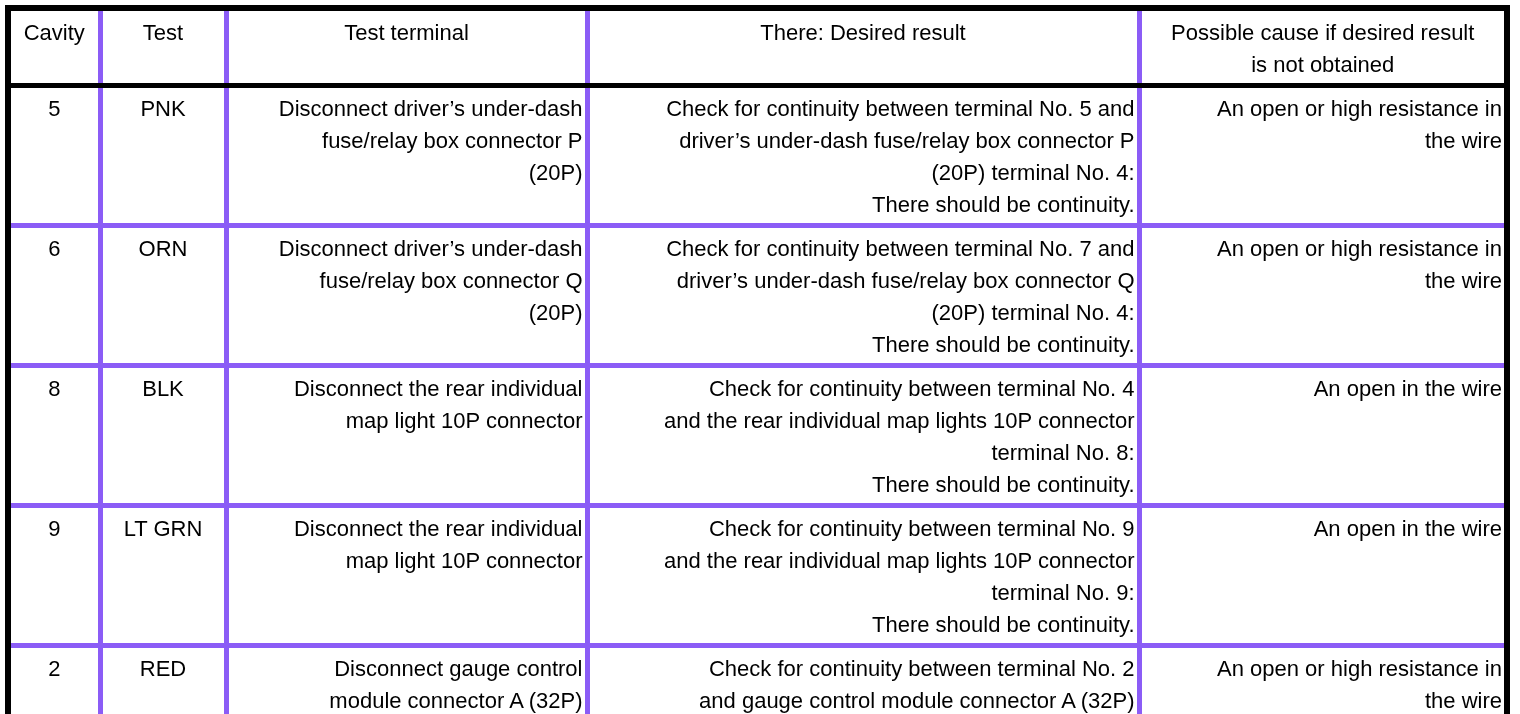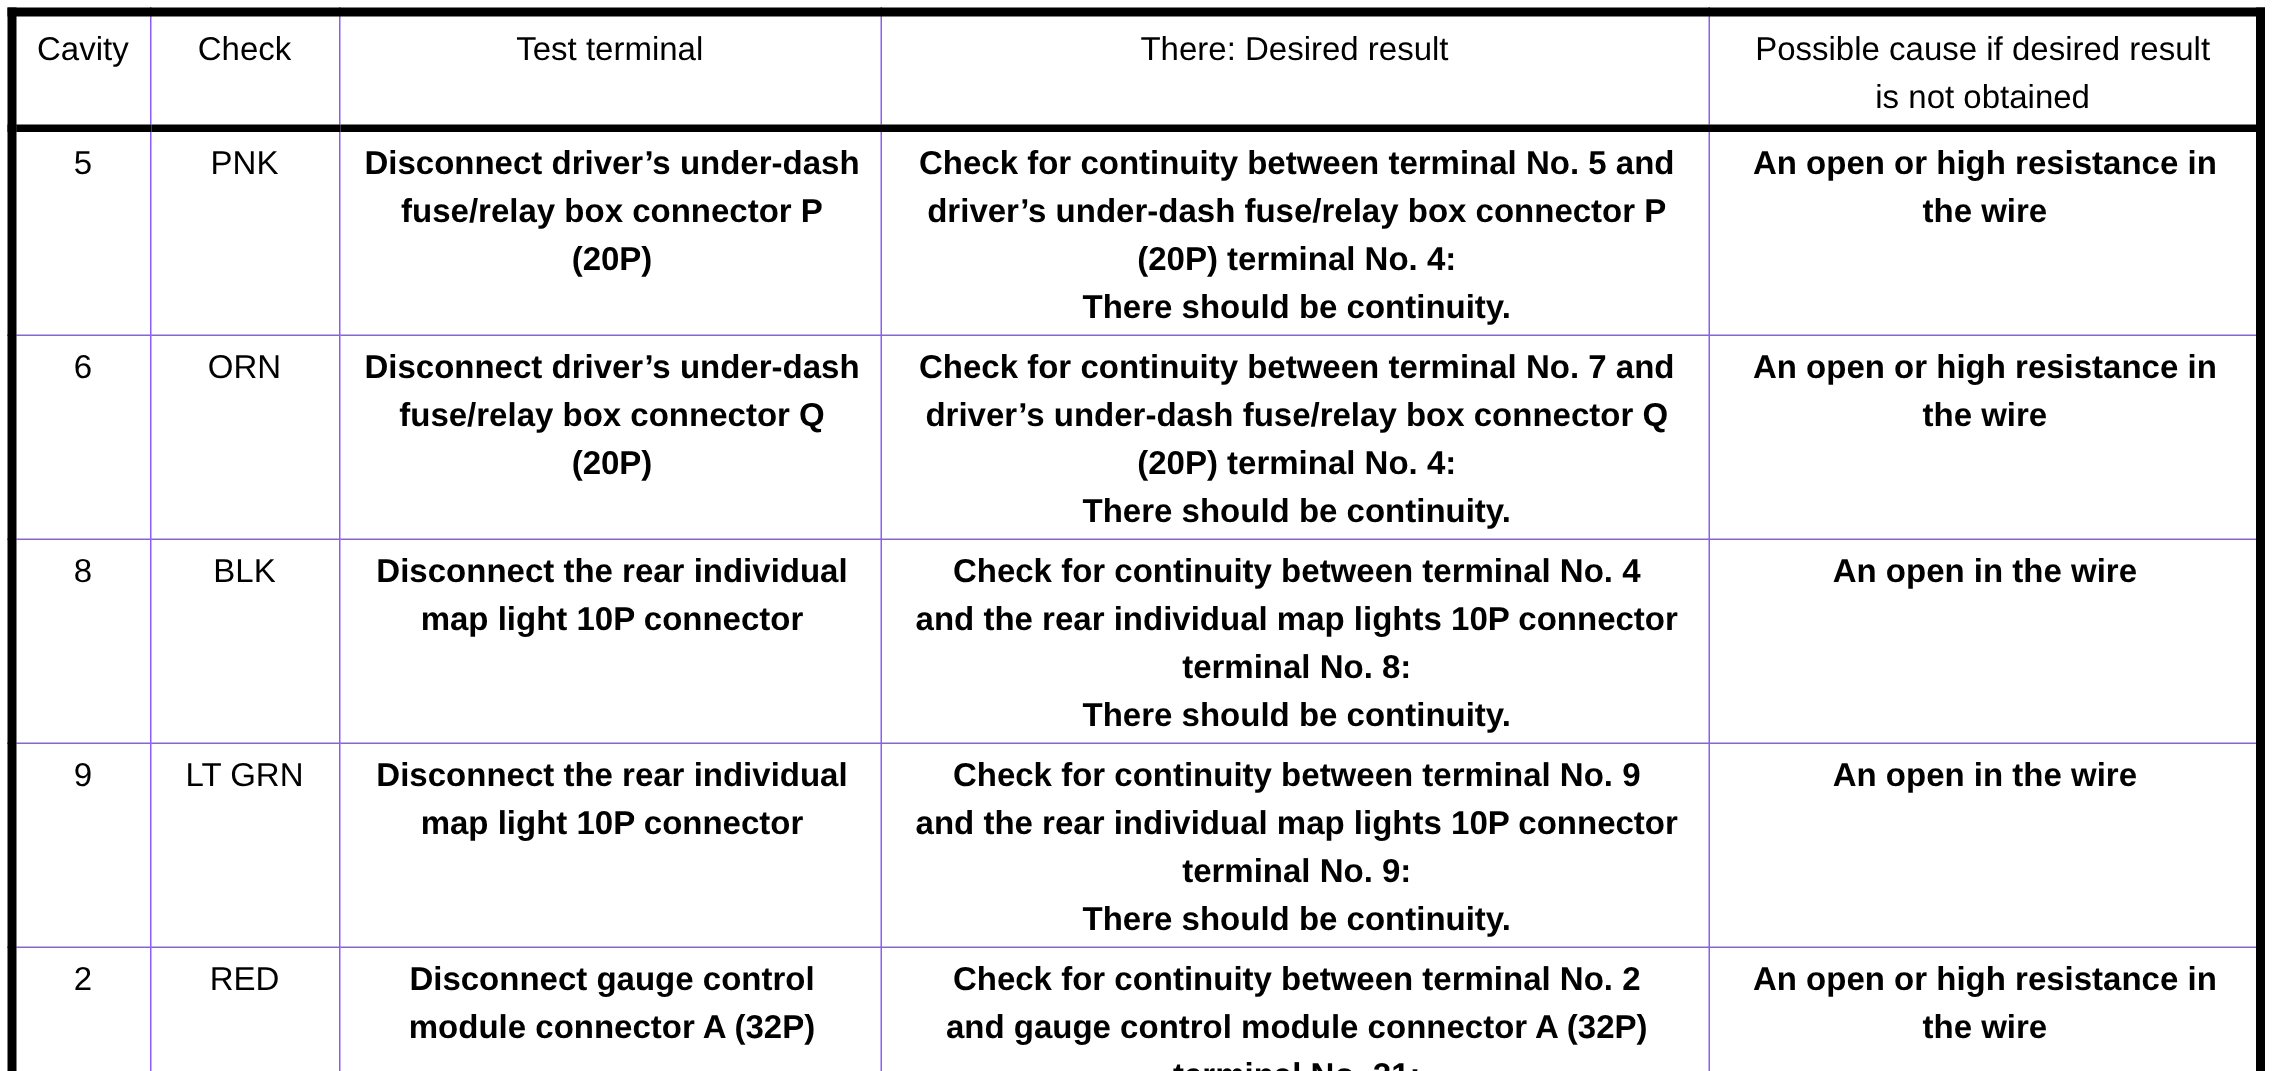--- a/index.html
+++ b/index.html
@@ -18,55 +18,55 @@
   }
   table.diag {
     border-collapse: collapse;
     table-layout: fixed;
     width: 1505px;
     height: 703px;
     border: 6px solid #000000;
     font-size: 22px;
   }
   th, td {
-    border: 1px solid #8b5cf6;
+    border: 5px solid #8b5cf6;
     vertical-align: top;
     white-space: pre-line;
     line-height: 32px;
     padding: 2px 4px;
     overflow: hidden;
   }
   thead th {
     border-bottom: 5px solid #000000;
     font-weight: normal;
     text-align: center;
     vertical-align: top;
     padding-top: 6px;
   }
   tr.hdr    { height: 62px;  }
   tr.body-r { height: 127px; }
   td.c-center { text-align: center; padding-top: 5px; }
-  td.c-left   { text-align: center;   padding-top: 5px; padding-left: 5px; padding-right: 2px; font-weight: bold; }
+  td.c-left   { text-align: right;   padding-top: 5px; padding-left: 5px; padding-right: 2px; }
 </style>
 </head>
 <body>
 
 <div class="page">
   <table class="diag">
     <colgroup>
       <col style="width:92px">
       <col style="width:126px">
       <col style="width:361px">
       <col style="width:552px">
       <col>
     </colgroup>
     <thead>
       <tr class="hdr">
         <th>Cavity</th>
-        <th>Check</th>
+        <th>Test</th>
         <th>Test terminal</th>
         <th>There: Desired result</th>
         <th>Possible cause if desired result
 is not obtained</th>
       </tr>
     </thead>
     <tbody>
       <tr class="body-r">
         <td class="c-center">5</td>
         <td class="c-center">PNK</td>

